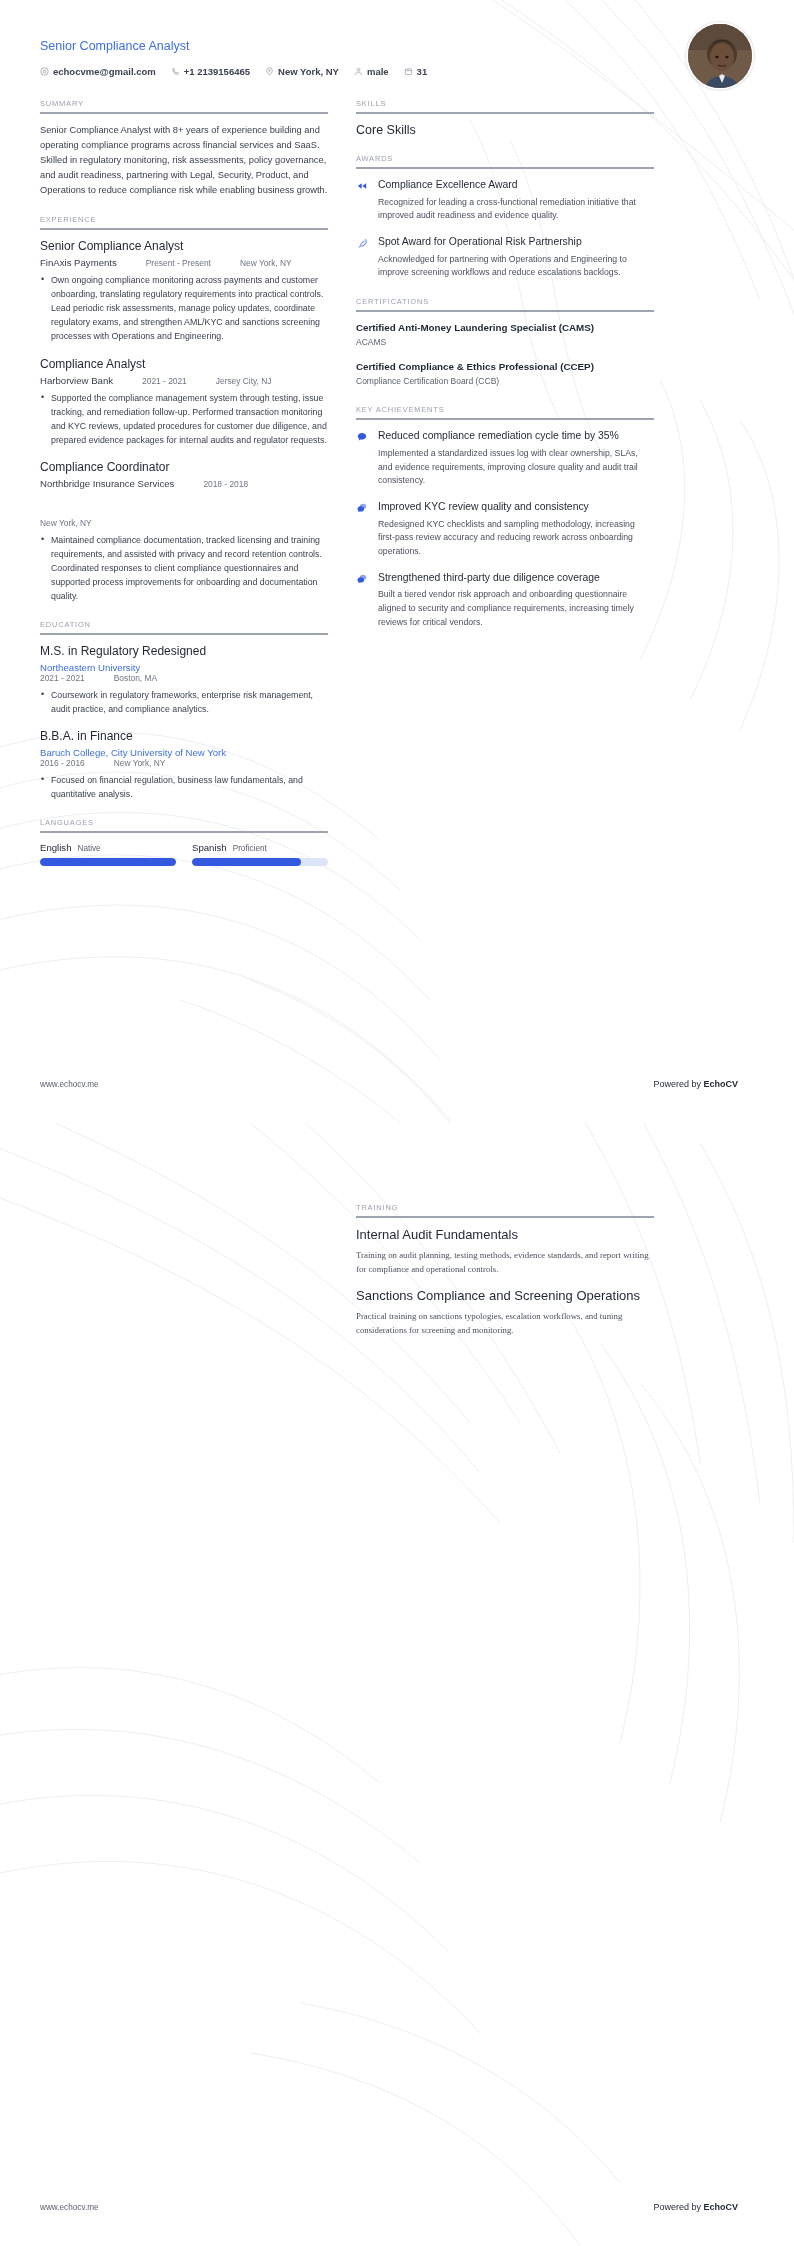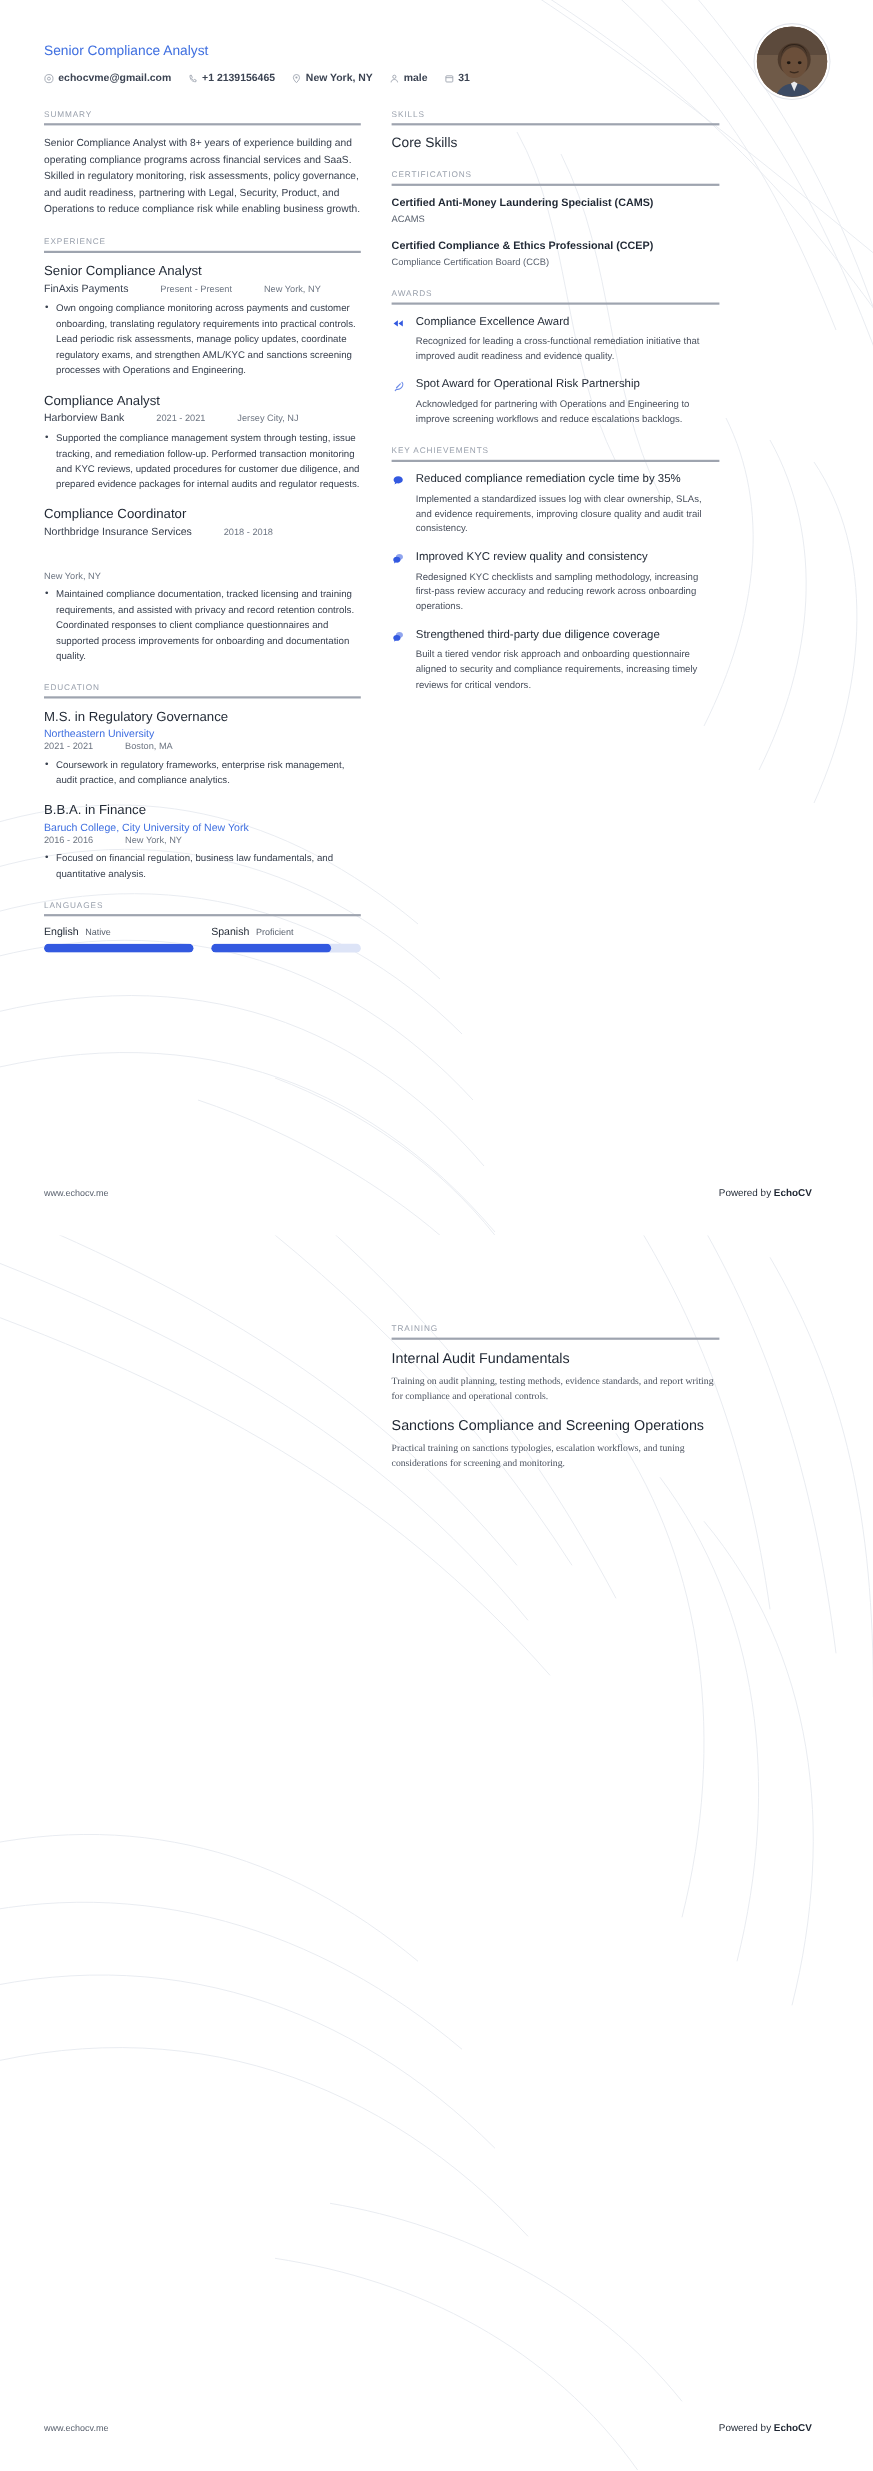--- a/index.html
+++ b/index.html
@@ -374,21 +374,21 @@
               <li>Maintained compliance documentation, tracked licensing and training requirements, and assisted with privacy and record retention controls. Coordinated responses to client compliance questionnaires and supported process improvements for onboarding and documentation quality.</li>
             </ul>
           </div>
         </div>
 
         <div class="sec">
           <div class="sec-title">EDUCATION</div>
           <div class="sec-rule"></div>
 
           <div class="item">
-            <div class="item-title">M.S. in Regulatory Governance</div>
+            <div class="item-title">M.S. in Regulatory Redesigned</div>
             <div class="meta-org link">Northeastern University</div>
             <div class="item-meta">
               <span class="meta-date">2021 - 2021</span>
               <span class="meta-loc">Boston, MA</span>
             </div>
             <ul class="bullets">
               <li>Coursework in regulatory frameworks, enterprise risk management, audit practice, and compliance analytics.</li>
             </ul>
           </div>
 
@@ -434,33 +434,20 @@
 
       <div class="col-right">
 
         <div class="sec">
           <div class="sec-title">SKILLS</div>
           <div class="sec-rule"></div>
           <div class="skill-group-title">Core Skills</div>
         </div>
 
         <div class="sec">
-          <div class="sec-title">CERTIFICATIONS</div>
-          <div class="sec-rule"></div>
-          <div class="cert">
-            <div class="cert-name">Certified Anti-Money Laundering Specialist (CAMS)</div>
-            <div class="cert-issuer">ACAMS</div>
-          </div>
-          <div class="cert">
-            <div class="cert-name">Certified Compliance &amp; Ethics Professional (CCEP)</div>
-            <div class="cert-issuer">Compliance Certification Board (CCB)</div>
-          </div>
-        </div>
-
-        <div class="sec">
           <div class="sec-title">AWARDS</div>
           <div class="sec-rule"></div>
 
           <div class="entry">
             <span class="entry-ico">
               <svg width="12" height="12" viewBox="0 0 16 16" fill="#3359e0">
                 <path d="M7.6 4.2v7.6L2.4 8z"></path>
                   <path d="M13.6 4.2v7.6L8.4 8z"></path>
               </svg>
             </span>
@@ -474,20 +461,33 @@
             <span class="entry-ico">
               <svg width="12" height="12" viewBox="0 0 16 16" fill="none" stroke="#6b8ae8" stroke-width="1.4" stroke-linecap="round">
                 <path d="M12.6 3.4c1.6 1.6 1.2 4.6-1 6.8-1.6 1.6-4 2-5.6 1.6l-1.6 1.6"></path>
                 <path d="M10.6 5.4L6 10"></path>
               </svg>
             </span>
             <span class="entry-body">
               <span class="entry-title" style="display:block">Spot Award for Operational Risk Partnership</span>
               <span class="entry-desc" style="display:block">Acknowledged for partnering with Operations and Engineering to improve screening workflows and reduce escalations backlogs.</span>
             </span>
+          </div>
+        </div>
+
+        <div class="sec">
+          <div class="sec-title">CERTIFICATIONS</div>
+          <div class="sec-rule"></div>
+          <div class="cert">
+            <div class="cert-name">Certified Anti-Money Laundering Specialist (CAMS)</div>
+            <div class="cert-issuer">ACAMS</div>
+          </div>
+          <div class="cert">
+            <div class="cert-name">Certified Compliance &amp; Ethics Professional (CCEP)</div>
+            <div class="cert-issuer">Compliance Certification Board (CCB)</div>
           </div>
         </div>
 
         <div class="sec">
           <div class="sec-title">KEY ACHIEVEMENTS</div>
           <div class="sec-rule"></div>
 
           <div class="entry">
             <span class="entry-ico">
               <svg width="12" height="12" viewBox="0 0 16 16" fill="#3359e0">

